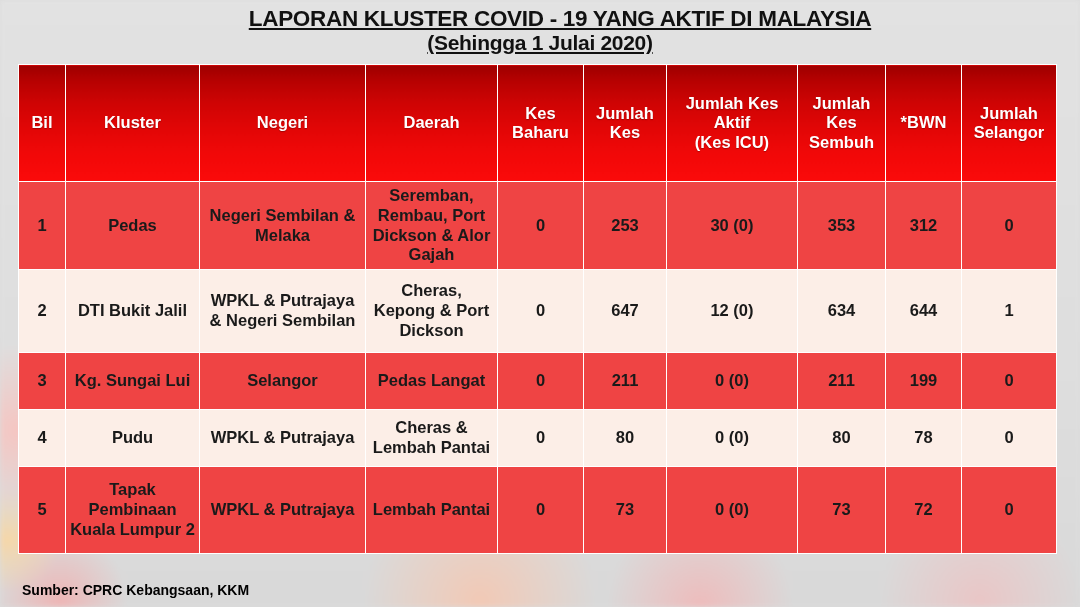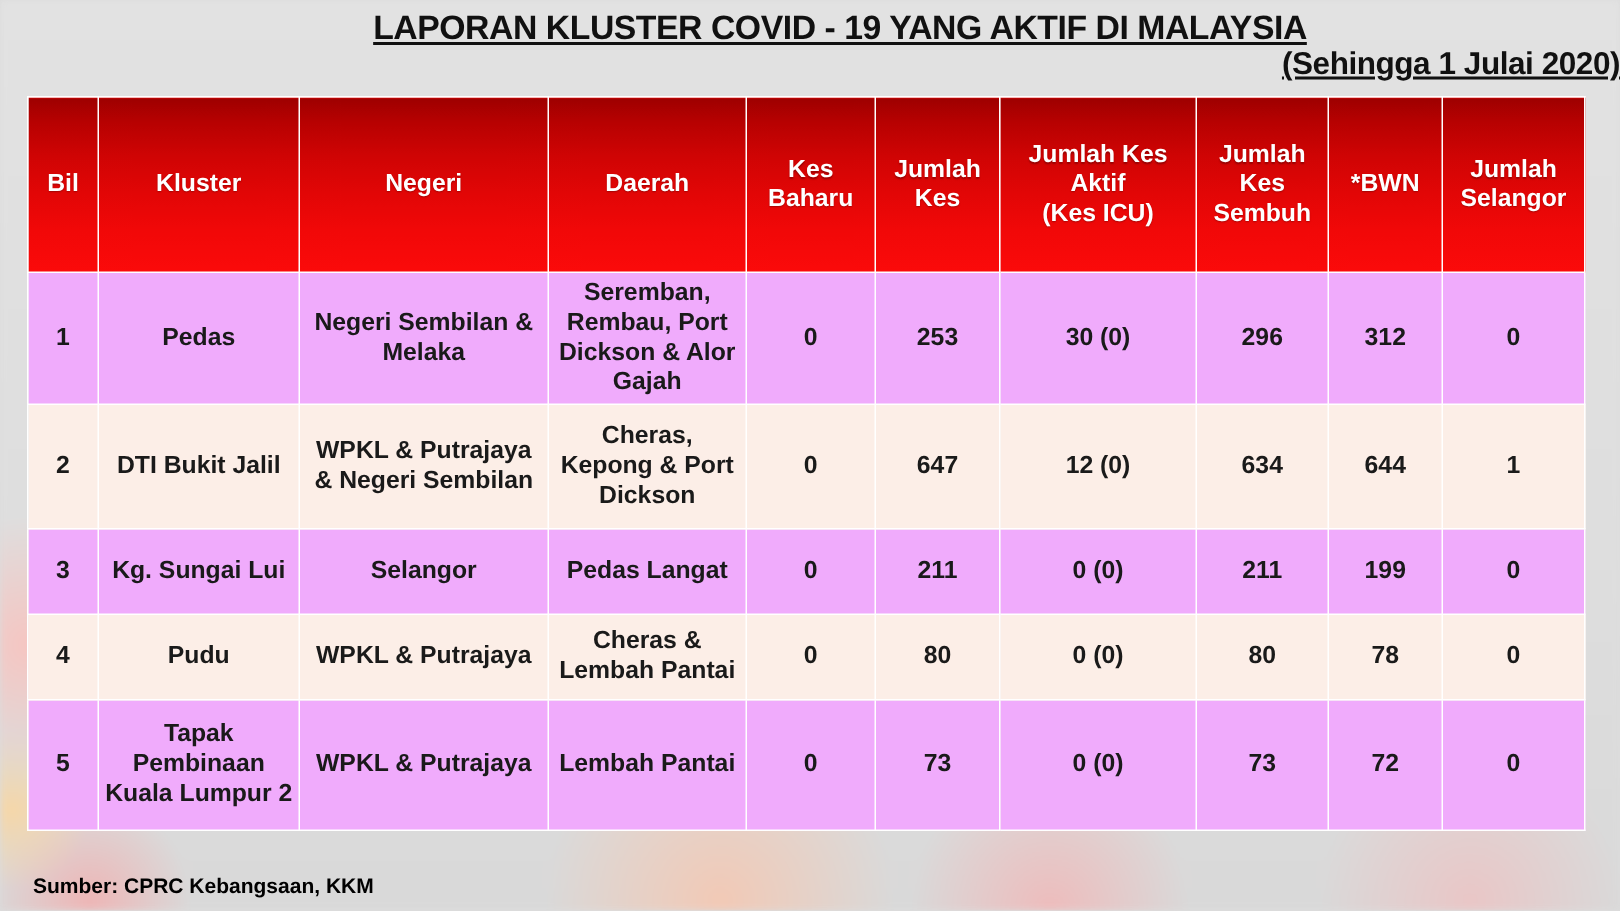--- a/index.html
+++ b/index.html
@@ -49,21 +49,21 @@
   .title-line {
     font-weight: bold;
     color: #111111;
     letter-spacing: -0.3px;
     line-height: 1.12;
     text-decoration: underline;
     text-underline-offset: 2px;
     text-decoration-thickness: 2px;
   }
   .title-main { font-size: 22.5px; padding-left: 40px; }
-  .title-sub  { font-size: 21px; text-align: right; }
+  .title-sub  { font-size: 21px; }
 
   
   .table-wrap {
     position: absolute;
     left: 18px;
     top: 64px;
     width: 1038px;
   }
   table.report {
     width: 1038px;
@@ -87,21 +87,21 @@
     font-weight: bold;
     line-height: 1.18;
     text-shadow: 0 1px 1px rgba(0,0,0,0.28);
   }
   table.report tbody td {
     color: #1a1a1a;
     font-size: 16.5px;
     font-weight: bold;
     line-height: 1.2;
   }
-  tr.row-odd  td { background: #f0abfc; }
+  tr.row-odd  td { background: #ef4444; }
   tr.row-even td { background: #fceee7; }
 
   tr.r1 td { height: 83px; }
   tr.r2 td { height: 78px; }
   tr.r3 td { height: 52px; }
   tr.r4 td { height: 52px; }
   tr.r5 td { height: 82px; }
 
   
   col.c-bil     { width: 47px;  }
@@ -193,21 +193,21 @@
       </thead>
       <tbody>
         <tr class="row-odd r1">
           <td>1</td>
           <td>Pedas</td>
           <td>Negeri Sembilan &amp; Melaka</td>
           <td>Seremban, Rembau, Port Dickson &amp; Alor Gajah</td>
           <td>0</td>
           <td>253</td>
           <td>30 (0)</td>
-          <td>296</td>
+          <td>353</td>
           <td>312</td>
           <td>0</td>
         </tr>
         <tr class="row-even r2">
           <td>2</td>
           <td>DTI Bukit Jalil</td>
           <td>WPKL &amp; Putrajaya &amp; Negeri Sembilan</td>
           <td>Cheras, Kepong &amp; Port Dickson</td>
           <td>0</td>
           <td>647</td>

